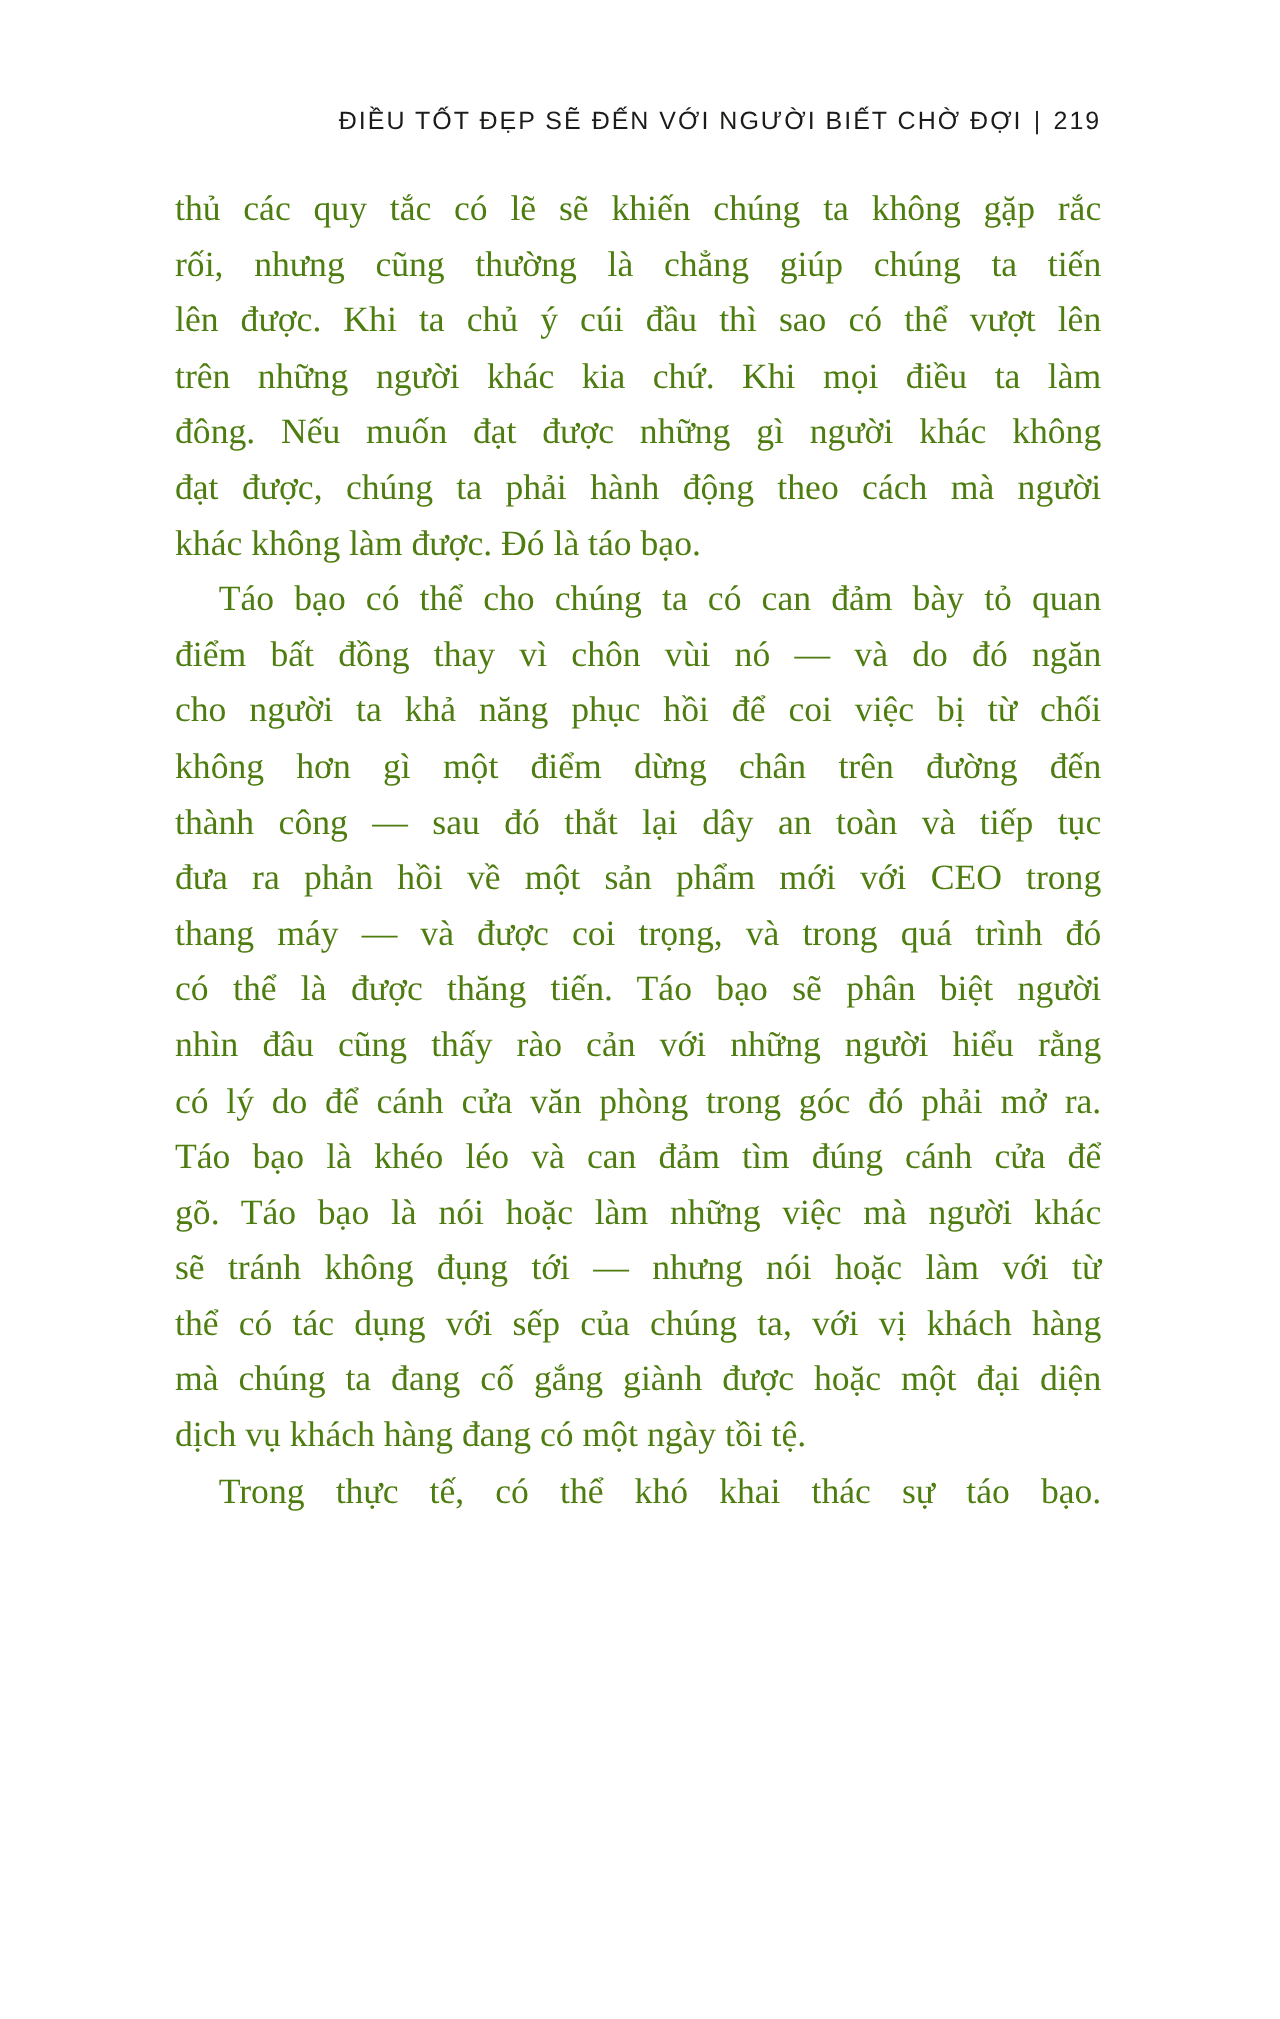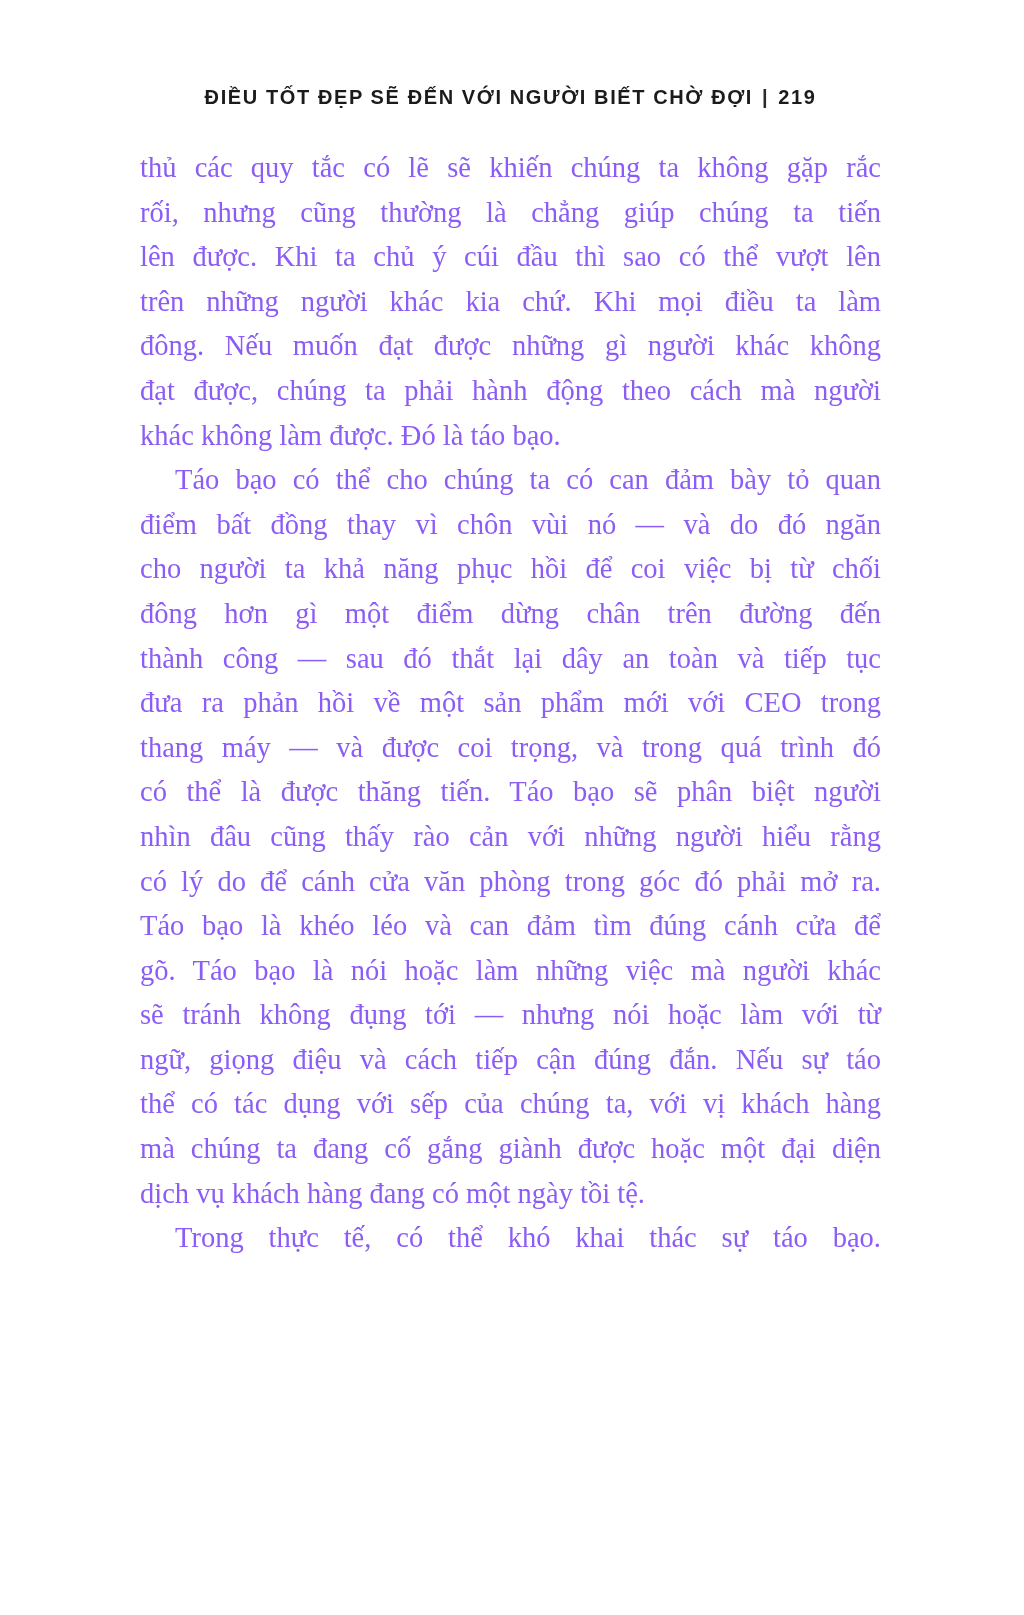--- a/index.html
+++ b/index.html
@@ -12,41 +12,41 @@
     width: 1024px;
     height: 1615px;
     background: #ffffff;
     overflow: hidden;
   }
   .running-head {
     position: absolute;
     left: 140px;
     right: 143px;
     top: 86px;
-    text-align: center;
+    text-align: right;
     font-family: "Liberation Sans", sans-serif;
     font-size: 20px;
-    font-weight: 700;
+    font-weight: 400;
     letter-spacing: 1.6px;
     color: #1c1b19;
     white-space: nowrap;
   }
   .running-head .sep {
     margin: 0 9px;
     color: #2a2a2a;
   }
   .body-text {
     position: absolute;
     left: 140px;
     right: 143px;
     top: 146px;
     font-family: "Liberation Serif", serif;
     font-size: 28.5px;
     line-height: 44.6px;
-    color: #8b5cf6;
+    color: #4d7c0f;
   }
   .para {
     margin: 0;
     padding: 0;
   }
   .line {
     text-align: justify;
     text-align-last: justify;
   }
   .line.leftlast {
@@ -70,31 +70,30 @@
         <div class="line">lên được. Khi ta chủ ý cúi đầu thì sao có thể vượt lên</div>
         <div class="line">trên những người khác kia chứ. Khi mọi điều ta làm</div>
         <div class="line">đông. Nếu muốn đạt được những gì người khác không</div>
         <div class="line">đạt được, chúng ta phải hành động theo cách mà người</div>
         <div class="line leftlast">khác không làm được. Đó là táo bạo.</div>
       </div>
       <div class="para">
         <div class="line indent">Táo bạo có thể cho chúng ta có can đảm bày tỏ quan</div>
         <div class="line">điểm bất đồng thay vì chôn vùi nó — và do đó ngăn</div>
         <div class="line">cho người ta khả năng phục hồi để coi việc bị từ chối</div>
-        <div class="line">đông hơn gì một điểm dừng chân trên đường đến</div>
+        <div class="line">không hơn gì một điểm dừng chân trên đường đến</div>
         <div class="line">thành công — sau đó thắt lại dây an toàn và tiếp tục</div>
         <div class="line">đưa ra phản hồi về một sản phẩm mới với CEO trong</div>
         <div class="line">thang máy — và được coi trọng, và trong quá trình đó</div>
         <div class="line">có thể là được thăng tiến. Táo bạo sẽ phân biệt người</div>
         <div class="line">nhìn đâu cũng thấy rào cản với những người hiểu rằng</div>
         <div class="line">có lý do để cánh cửa văn phòng trong góc đó phải mở ra.</div>
         <div class="line">Táo bạo là khéo léo và can đảm tìm đúng cánh cửa để</div>
         <div class="line">gõ. Táo bạo là nói hoặc làm những việc mà người khác</div>
         <div class="line">sẽ tránh không đụng tới — nhưng nói hoặc làm với từ</div>
-        <div class="line">ngữ, giọng điệu và cách tiếp cận đúng đắn. Nếu sự táo</div>
         <div class="line">thể có tác dụng với sếp của chúng ta, với vị khách hàng</div>
         <div class="line">mà chúng ta đang cố gắng giành được hoặc một đại diện</div>
         <div class="line leftlast">dịch vụ khách hàng đang có một ngày tồi tệ.</div>
       </div>
       <div class="para">
         <div class="line indent">Trong thực tế, có thể khó khai thác sự táo bạo.</div>
       </div>
     </div>
 </div>
 

